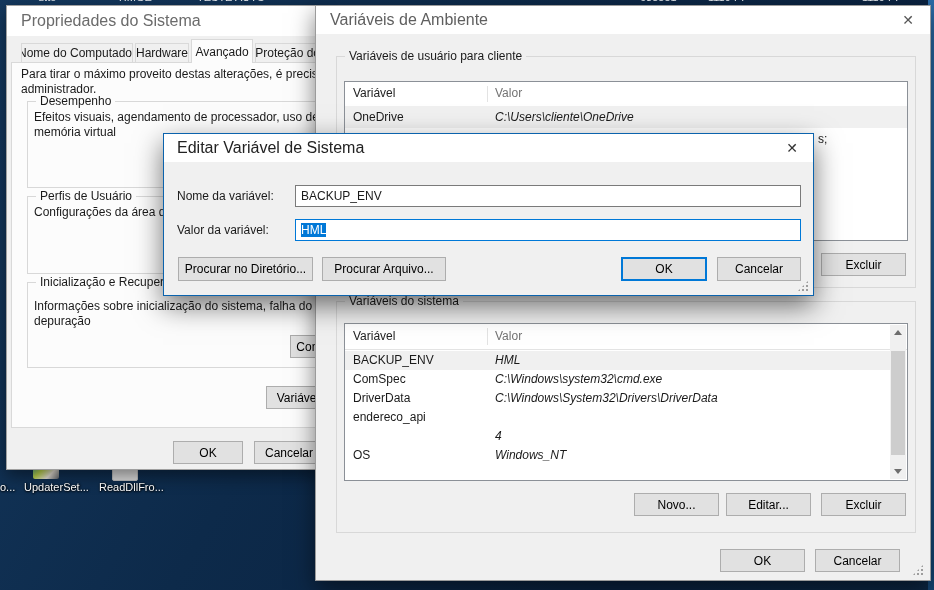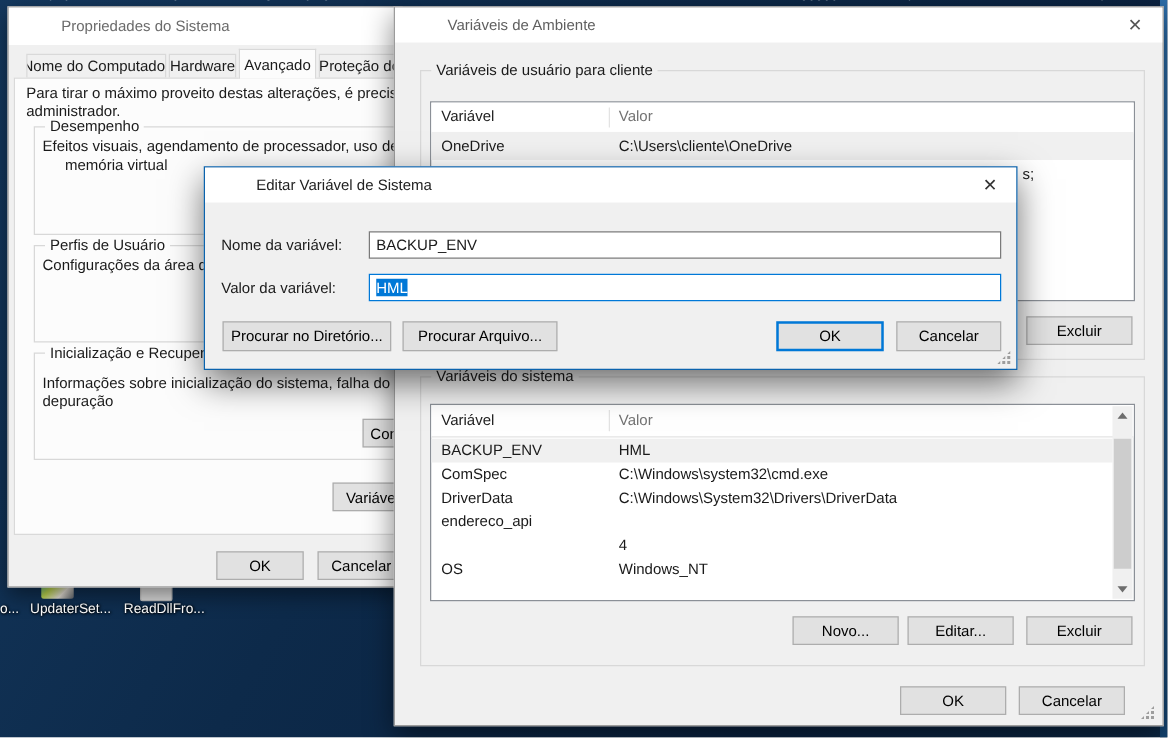--- a/index.html
+++ b/index.html
@@ -13,40 +13,40 @@
   .frag span{display:block;margin-top:-9px;font-size:11px;white-space:nowrap;}
   .desk-label{position:absolute;top:481px;color:#fff;font-size:11px;white-space:nowrap;
        text-shadow:0 1px 2px rgba(0,0,0,.95),1px 0 2px rgba(0,0,0,.9);}
   .desk-ico{position:absolute;top:461px;border-radius:2px;}
   .ico-updater{left:33px;width:26px;height:18px;
        background:linear-gradient(135deg,#3aa7a0 0%,#bfd84e 40%,#e8e3d8 70%,#5a5f66 100%);}
   .ico-readdll{left:112px;width:24px;height:18px;background:#d9d9d9;border:1px solid #bdbdbd;}
 
   .win{position:absolute;background:#f0f0f0;box-sizing:border-box;overflow:hidden;}
   .titlebar{position:absolute;left:0;right:0;top:0;background:#fff;}
-  .title{position:absolute;left:14px;top:0;font-size:12px;white-space:nowrap;margin-left:28px;}
+  .title{position:absolute;left:14px;top:0;font-size:16px;white-space:nowrap;}
   .close-x{position:absolute;display:flex;align-items:center;justify-content:center;
        font-size:14px;color:#555;cursor:default;}
   .btn{position:absolute;background:#e1e1e1;border:1px solid #adadad;box-sizing:border-box;
        display:flex;align-items:center;justify-content:center;font-size:12px;color:#000;
        overflow:hidden;white-space:nowrap;}
   .btn.default{border:2px solid #0078d7;}
   .groupbox{position:absolute;border:1px solid #d8d8d8;box-sizing:border-box;}
   .grouplabel{position:absolute;top:-8px;left:8px;padding:0 4px;white-space:nowrap;background:#f0f0f0;}
   .white-page .grouplabel, .grouplabel.on-white{background:#fcfcfc;}
   .txt{position:absolute;white-space:nowrap;}
   .tbl{position:absolute;background:#fff;border:1px solid #8b9097;box-sizing:border-box;overflow:hidden;}
   .tbl-header{position:absolute;left:0;right:0;top:0;border-bottom:1px solid #e3e3e3;background:#fff;}
   .col-div{position:absolute;left:142px;top:4px;bottom:4px;width:1px;background:#e3e3e3;}
   .hcell1{position:absolute;left:8px;top:4px;color:#222;}
   .hcell2{position:absolute;left:150px;top:4px;color:#737373;}
   .trow{position:absolute;left:0;right:17px;height:19px;line-height:19px;}
   .trow.hl{background:#f0f0f0;}
   .c1{position:absolute;left:8px;white-space:nowrap;}
-  .c2{position:absolute;left:150px;white-space:nowrap;}
+  .c2{position:absolute;left:150px;white-space:nowrap;font-style:italic;}
   .sb{position:absolute;right:1px;top:1px;bottom:1px;width:16px;background:#f0f0f0;}
   .sb-btn{position:absolute;left:0;width:16px;height:15px;}
   .arr-up{width:0;height:0;border-left:4px solid transparent;border-right:4px solid transparent;
        border-bottom:5px solid #6d6d6d;margin:5px auto 0;}
   .arr-down{width:0;height:0;border-left:4px solid transparent;border-right:4px solid transparent;
        border-top:5px solid #6d6d6d;margin:5px auto 0;}
   .sb-thumb{position:absolute;left:1px;width:14px;background:#cdcdcd;}
   .grip{position:absolute;width:12px;height:12px;
        background-image:radial-gradient(#9d9d9d 1.2px,transparent 1.5px);
        background-size:4px 4px;clip-path:polygon(100% 0,100% 100%,0 100%);}
@@ -113,21 +113,21 @@
     </div>
 
   <div class="tabpage white-page"></div>
 
   <div class="txt" style="left:14px;top:61px;width:300px;overflow:hidden;z-index:3">Para tirar o máximo proveito destas alterações, é preciso ter feito logon como</div>
   <div class="txt" style="left:14px;top:76px;z-index:3">administrador.</div>
 
   <div class="groupbox" style="left:20px;top:95px;width:292px;height:87px;z-index:3">
     <span class="grouplabel on-white">Desempenho</span>
     <div class="txt" style="left:6px;top:8px;width:282px;overflow:hidden">Efeitos visuais, agendamento de processador, uso de memória e</div>
-    <div class="txt" style="left:24px;top:23px">memória virtual</div>
+    <div class="txt" style="left:6px;top:23px">memória virtual</div>
   </div>
 
   <div class="groupbox" style="left:20px;top:190px;width:292px;height:78px;z-index:3">
     <span class="grouplabel on-white">Perfis de Usuário</span>
     <div class="txt" style="left:6px;top:8px;width:282px;overflow:hidden">Configurações da área de trabalho relacionadas ao seu logon</div>
   </div>
 
   <div class="groupbox" style="left:20px;top:276px;width:292px;height:86px;z-index:3">
     <span class="grouplabel on-white">Inicialização e Recuperação</span>
     <div class="txt" style="left:6px;top:16px;width:282px;overflow:hidden">Informações sobre inicialização do sistema, falha do sistema e informações de</div>

